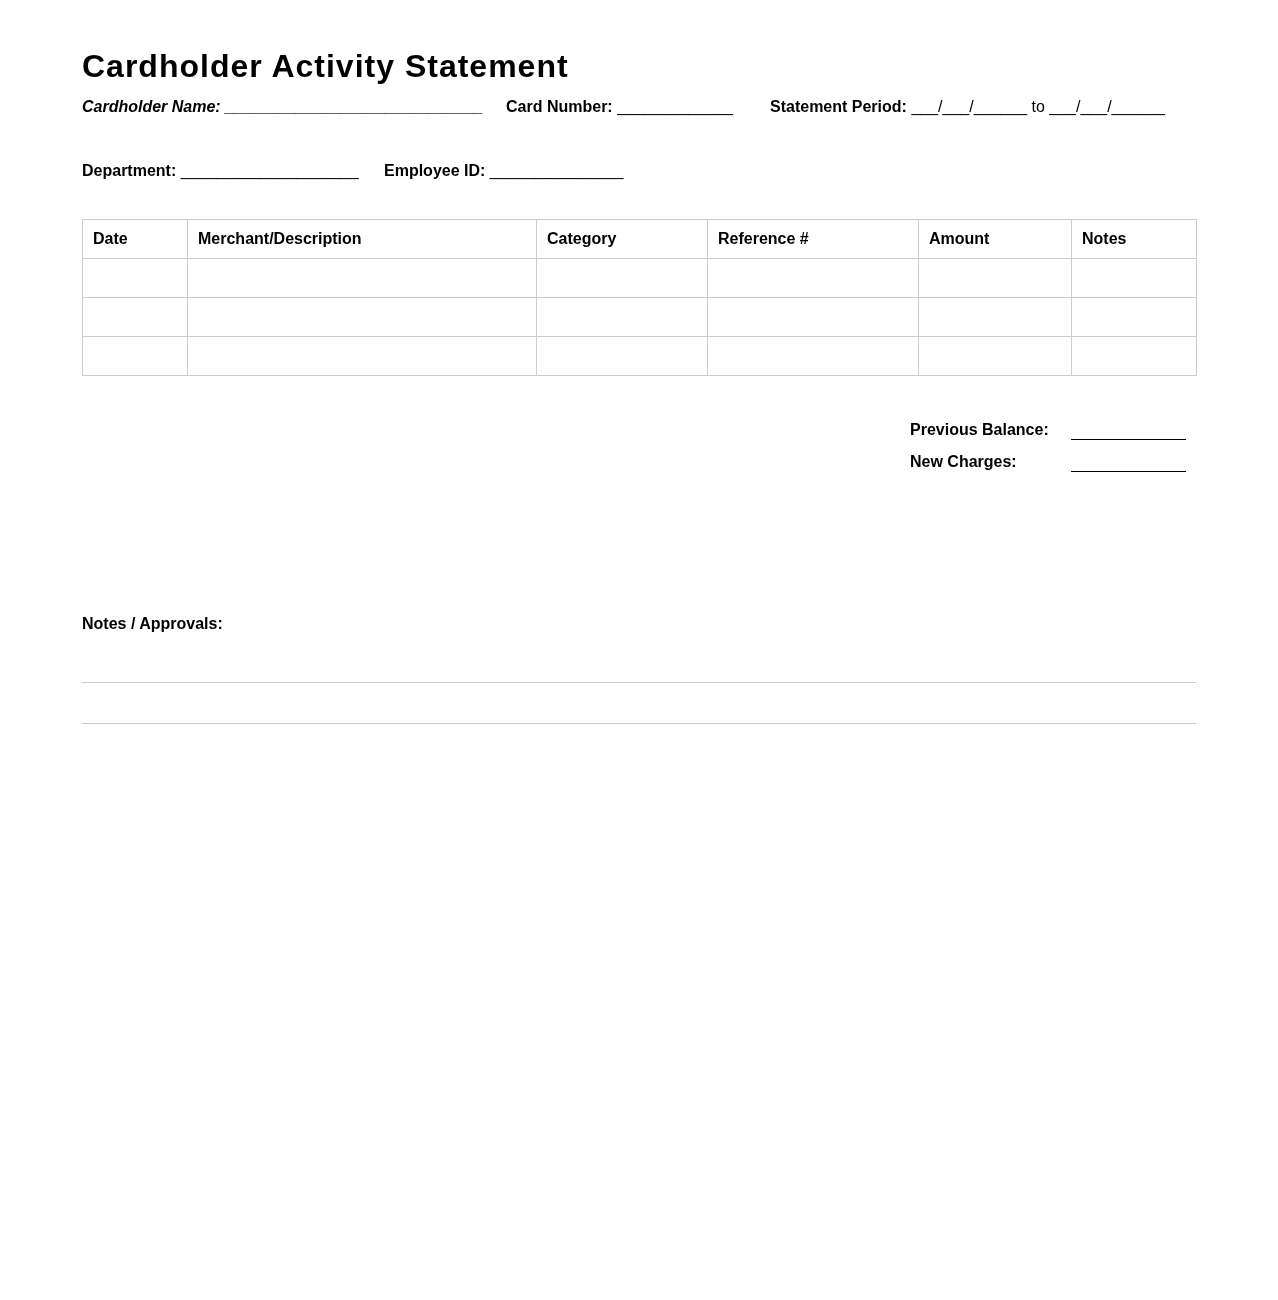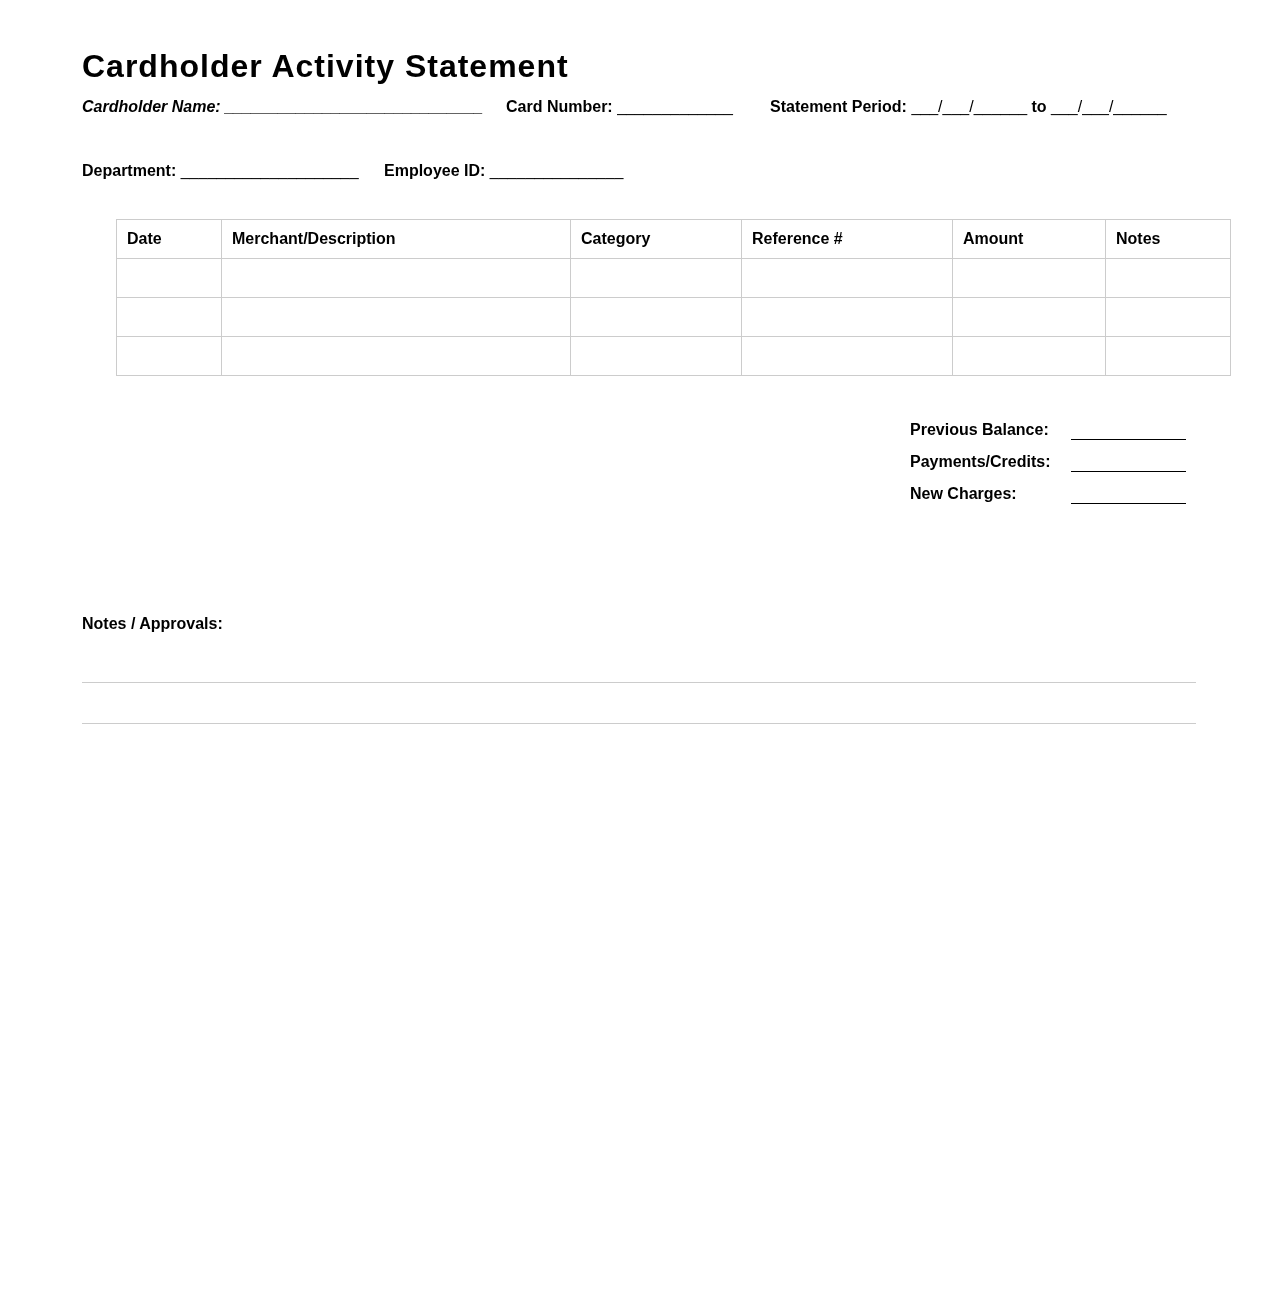--- a/index.html
+++ b/index.html
@@ -42,30 +42,29 @@
     .field-row.row2 { top: 162px; }
     .field {
       position: absolute;
       top: 0;
       white-space: nowrap;
     }
     .blank {
       font-weight: normal;
     }
     .period-to {
-      font-weight: bold;
+      font-weight: normal;
     }
     table.activity {
       position: absolute;
       top: 219px;
       left: 0;
       width: 1114px;
       border-collapse: collapse;
       table-layout: fixed;
-      margin-left: 34px;
     }
     table.activity th, table.activity td {
       border: 1px solid #cccccc;
       height: 38px;
       padding: 0 10px;
       text-align: left;
       font-size: 16px;
     }
     table.activity th {
       font-weight: bold;
@@ -191,24 +190,20 @@
       </tr>
     </tbody>
   </table>
 
   <div class="summary">
     <div class="summary-row">
       <span class="summary-label">Previous Balance:</span>
       <span class="summary-line"></span>
     </div>
     <div class="summary-row">
-      <span class="summary-label">Payments/Credits:</span>
-      <span class="summary-line"></span>
-    </div>
-    <div class="summary-row">
       <span class="summary-label">New Charges:</span>
       <span class="summary-line"></span>
     </div>
   </div>
 
   <div class="notes-label">Notes / Approvals:</div>
   <div class="notes-line l1"></div>
   <div class="notes-line l2"></div>
 
 </div>

